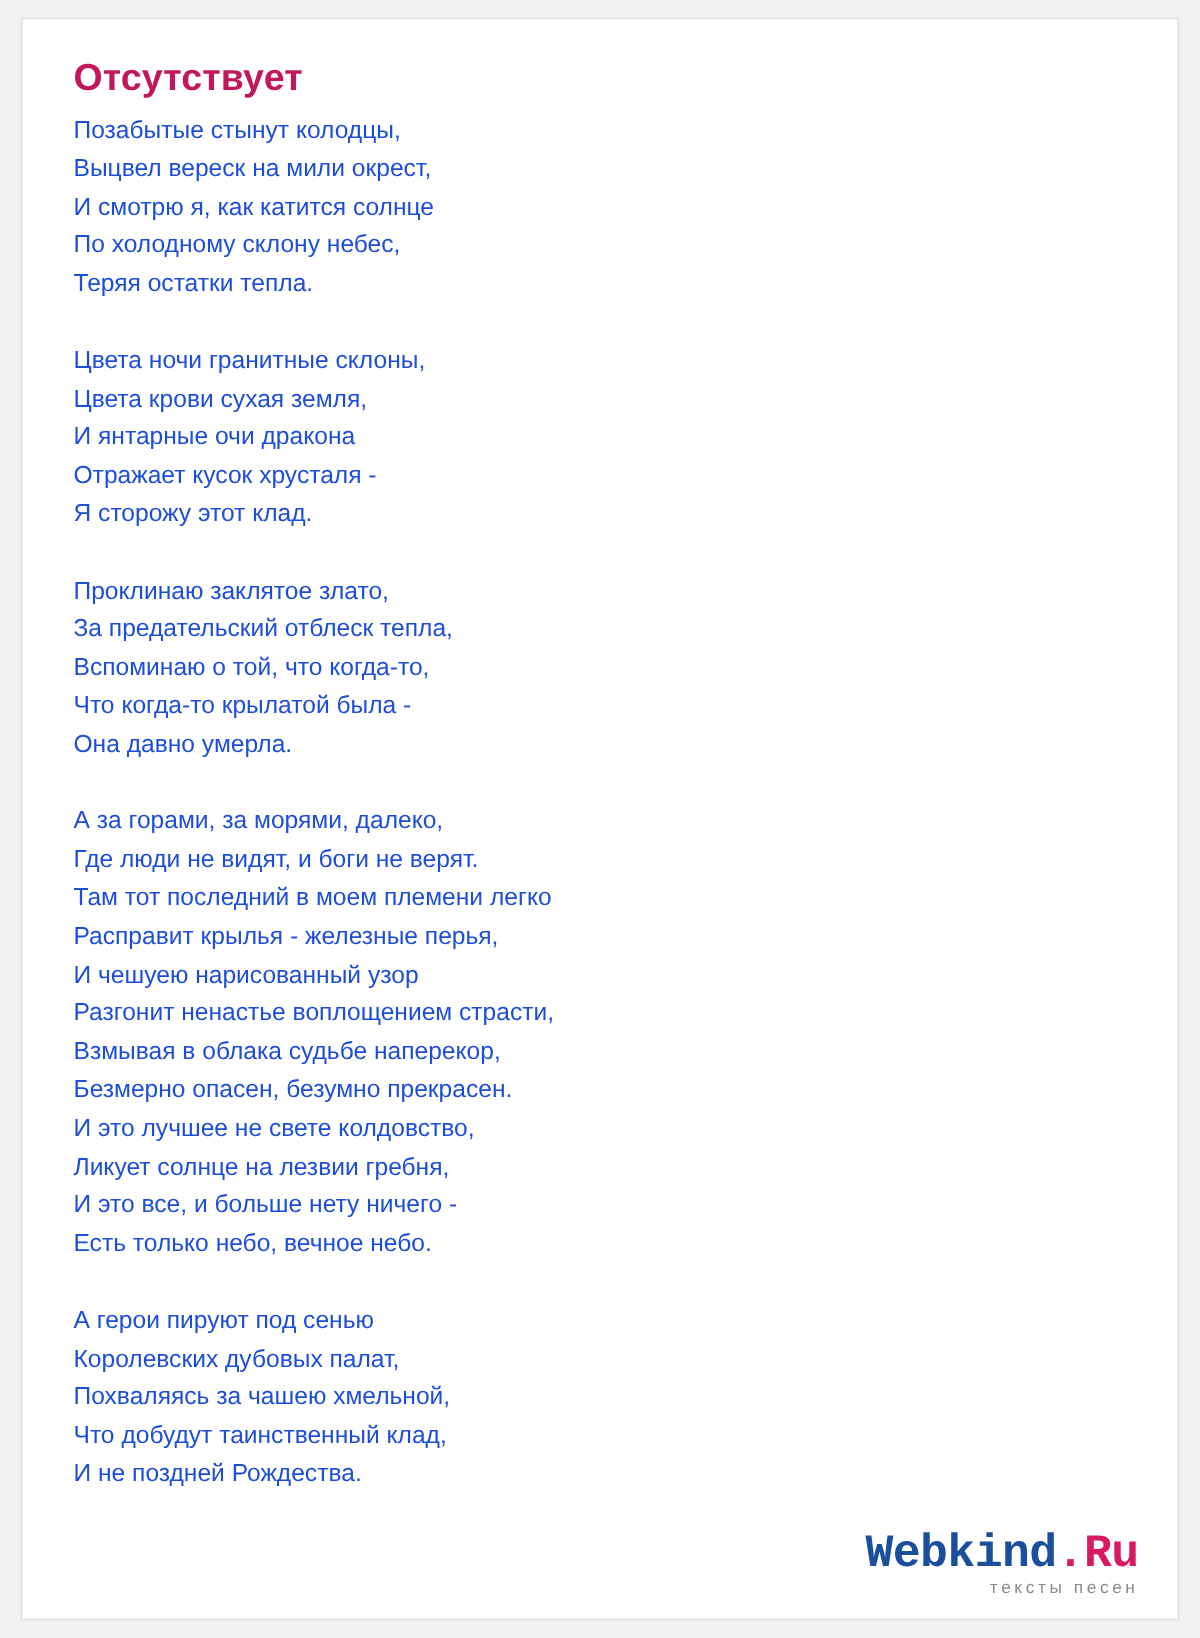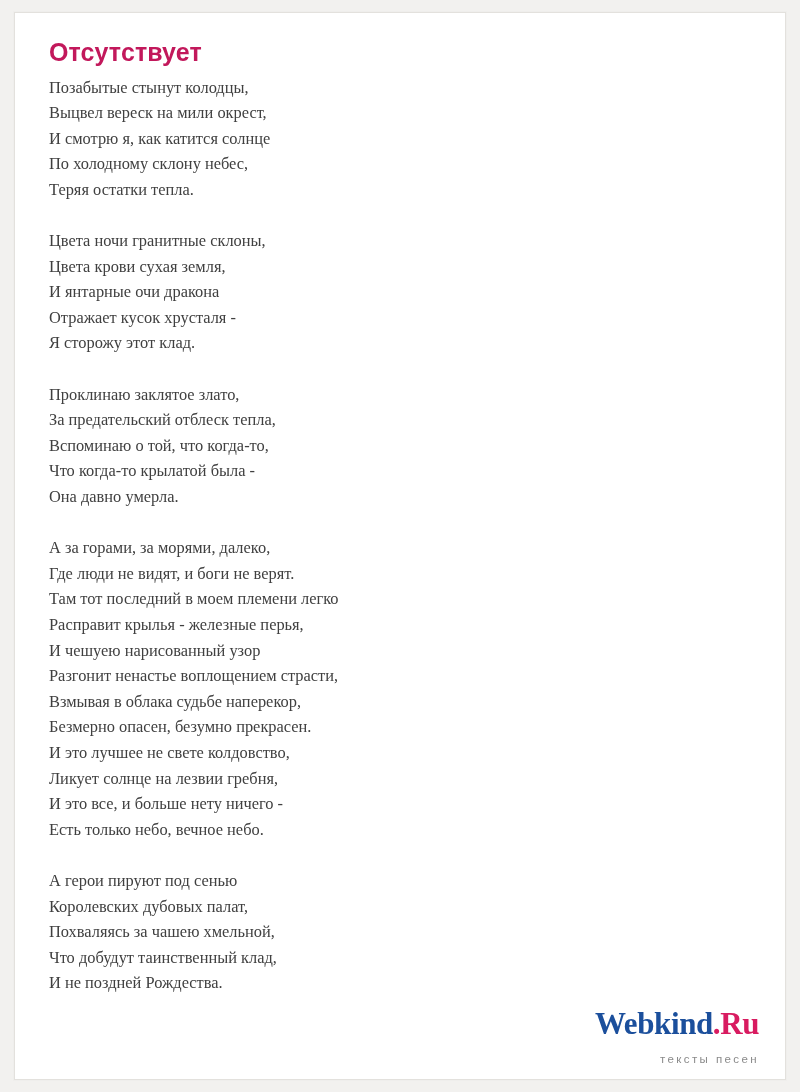--- a/index.html
+++ b/index.html
@@ -49,43 +49,43 @@
     border-bottom: 1px dashed #c9c9c9;
     margin-bottom: 14px;
   }
   .artist-line .artist-link {
     color: #2a6ebb;
     text-decoration: none;
   }
   .lyrics {
     font-size: 16.4px;
     line-height: 25.6px;
-    color: #404040;
+    color: #1d4ed8;
     white-space: pre-wrap;
-    font-family: Liberation Serif, serif;
+    font-family: Liberation Sans, sans-serif;
   }
   .logo-wrap {
     position: absolute;
     right: 26px;
     bottom: 14px;
     text-align: right;
     line-height: 1;
   }
   .logo {
     font-size: 31px;
     font-weight: bold;
     color: #1b4f9c;
     letter-spacing: -0.4px;
-    font-family: Liberation Serif, serif;
+    font-family: Liberation Mono, monospace;
   }
   .logo .dot-ru {
     color: #d81b60;
   }
   .logo-sub {
-    margin-top: 15px;
+    margin-top: 2px;
     font-size: 11.5px;
     color: #8a8a8a;
     letter-spacing: 2.4px;
     font-family: "Liberation Sans", sans-serif;
   }
 </style>
 </head>
 <body>
 
 <div class="page">

